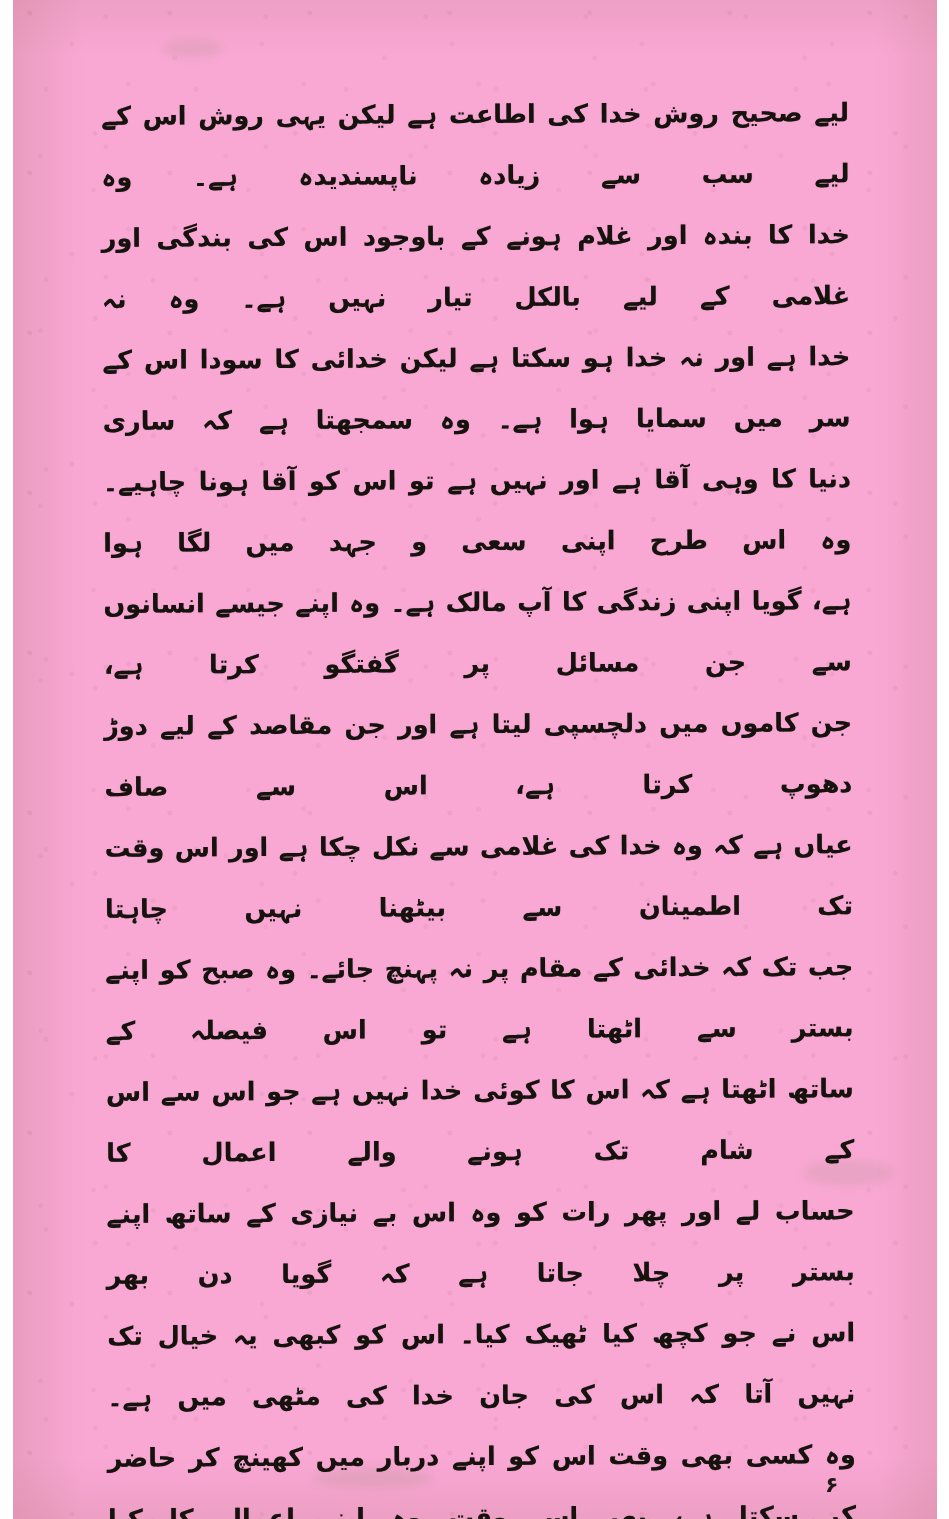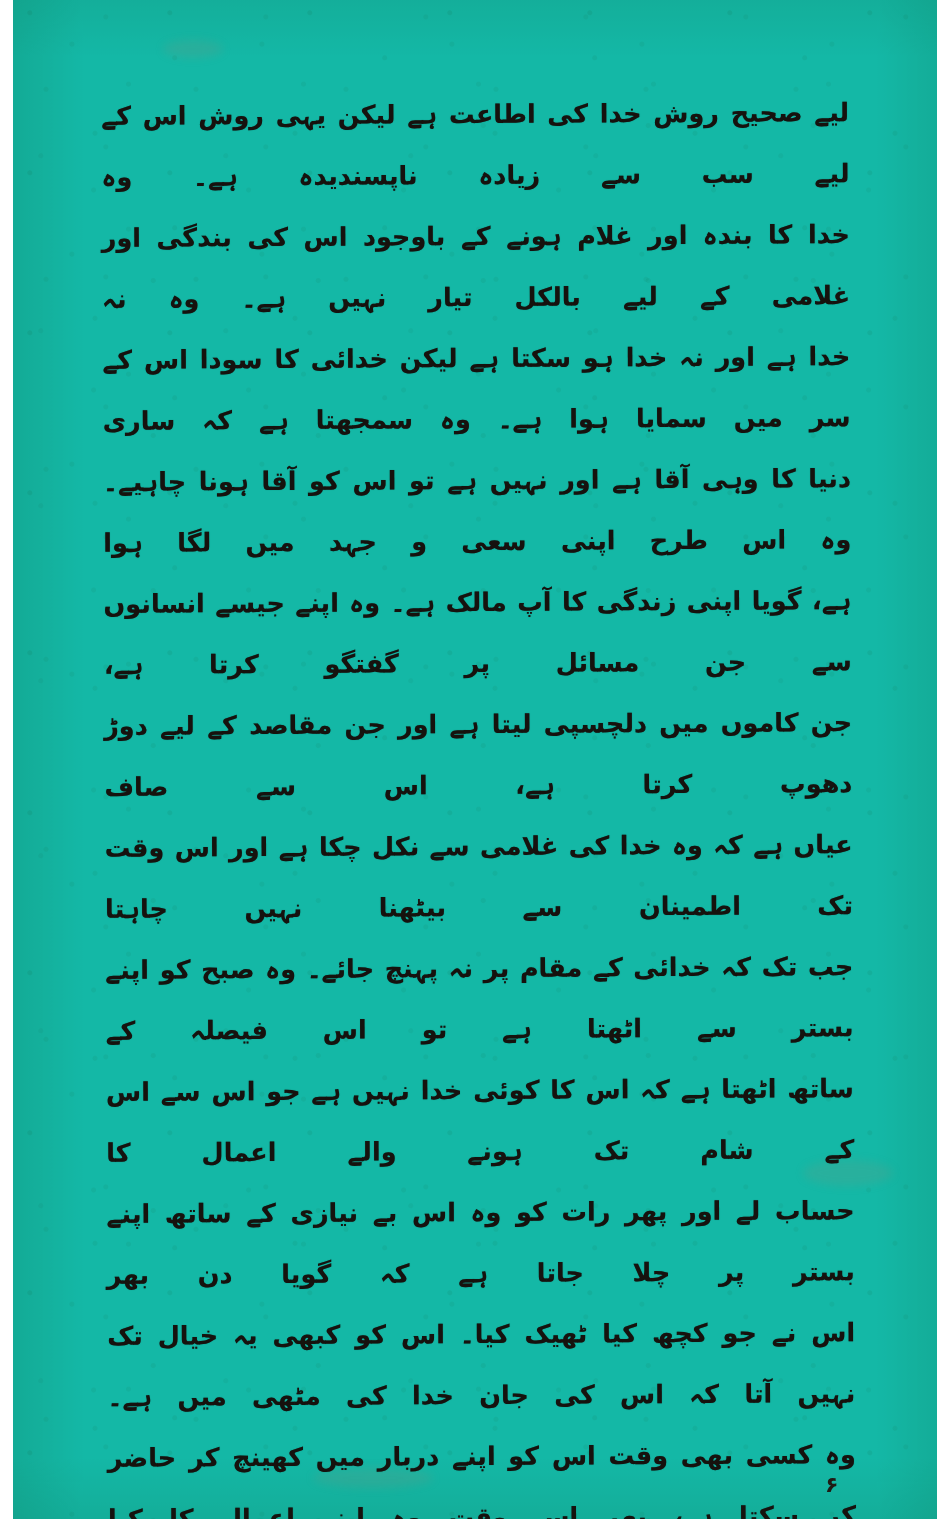--- a/index.html
+++ b/index.html
@@ -7,21 +7,21 @@
     margin: 0;
     padding: 0;
     background: #ffffff;
   }
 
   .page {
     position: relative;
     width: 924px;
     height: 1519px;
     margin: 0 auto;
-    background: #14b8a6;
+    background: #f9a8d4;
     overflow: hidden;
     font-family: "DejaVu Sans", sans-serif;
   }
 
   
   .paper-grain {
     position: absolute;
     inset: 0;
     pointer-events: none;
     background-image:

